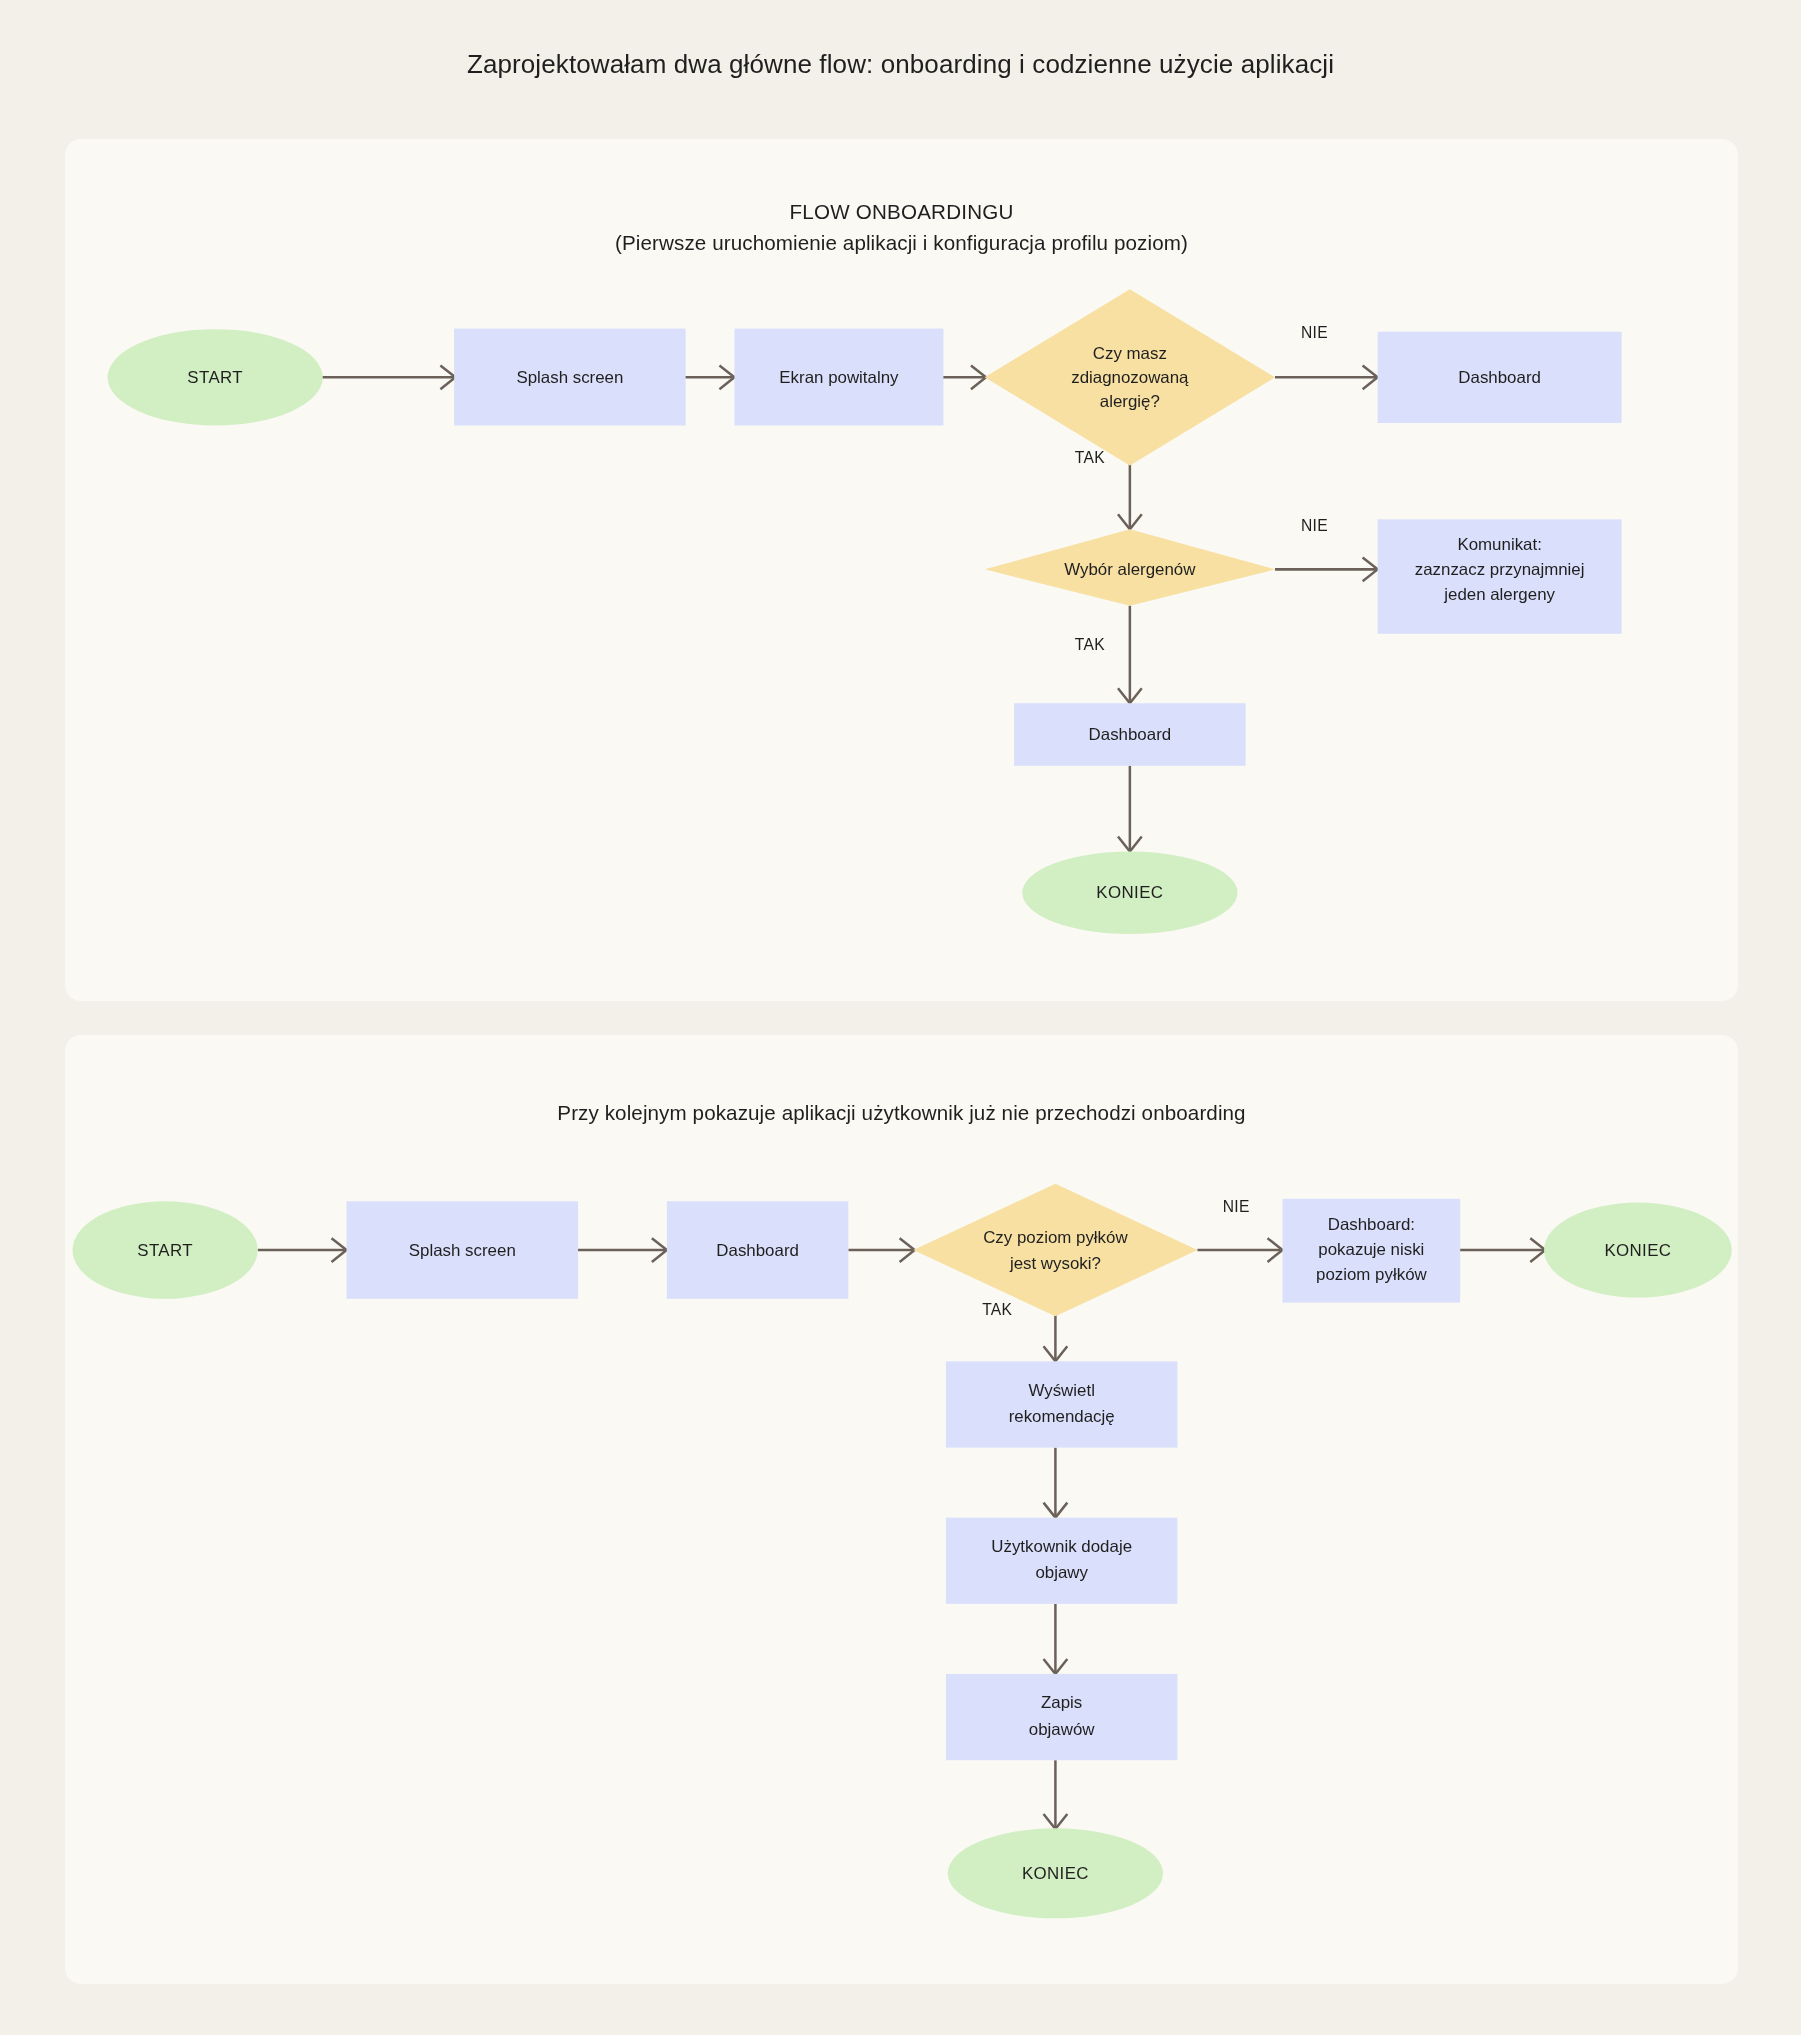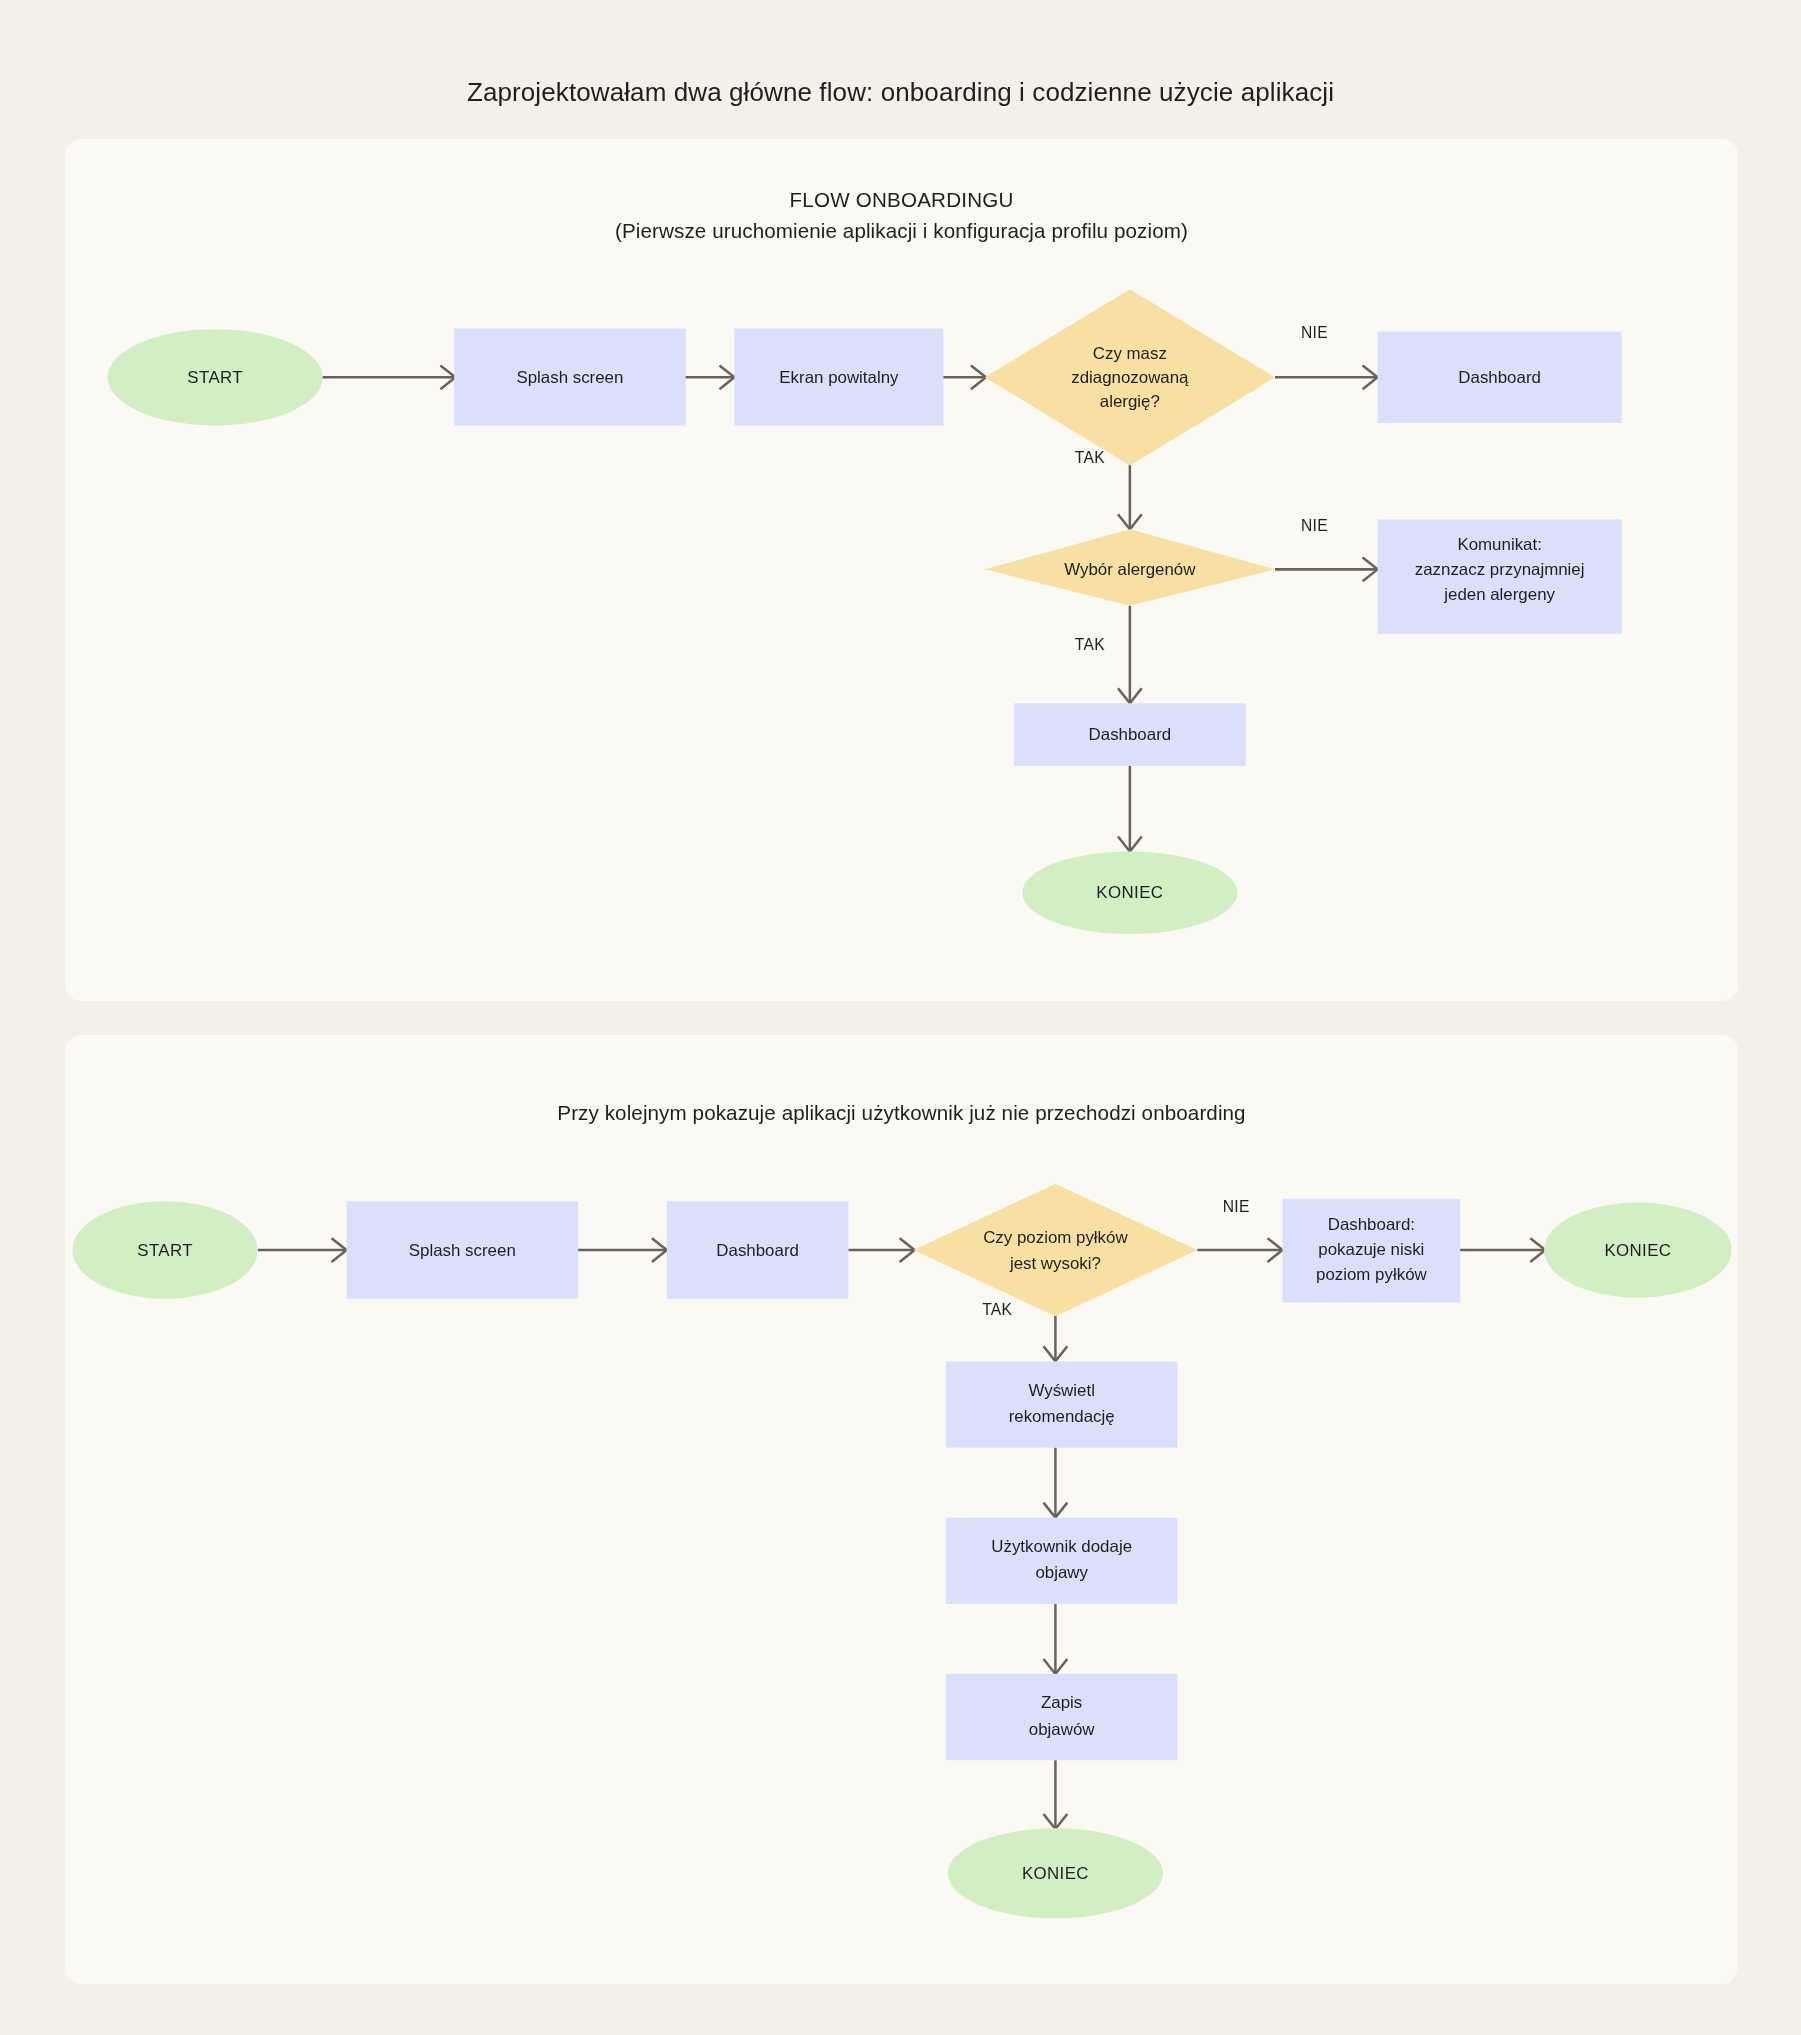--- a/index.html
+++ b/index.html
@@ -16,21 +16,21 @@
   }
 
   .page {
     position: relative;
     width: 1801px;
     height: 2035px;
   }
 
   .page-title {
     position: absolute;
-    top: 76px;
+    top: 48px;
     left: 0;
     width: 1801px;
     text-align: center;
     font-size: 26px;
     font-weight: 400;
     letter-spacing: 0.1px;
     color: #1f1f1f;
     line-height: 1.3;
   }
 
@@ -56,21 +56,21 @@
     font-size: 20.6px;
     line-height: 1.5;
     letter-spacing: 0.2px;
   }
   .card-heading .line2 {
     display: block;
     font-size: 20.6px;
     line-height: 1.5;
     letter-spacing: 0.1px;
   }
-  #heading-onboarding { top: 46px; }
+  #heading-onboarding { top: 58px; }
   #heading-daily { top: 63px; }
 
   .flow-svg {
     position: absolute;
     left: 0;
     top: 0;
     width: 100%;
     height: 100%;
     overflow: visible;
   }

